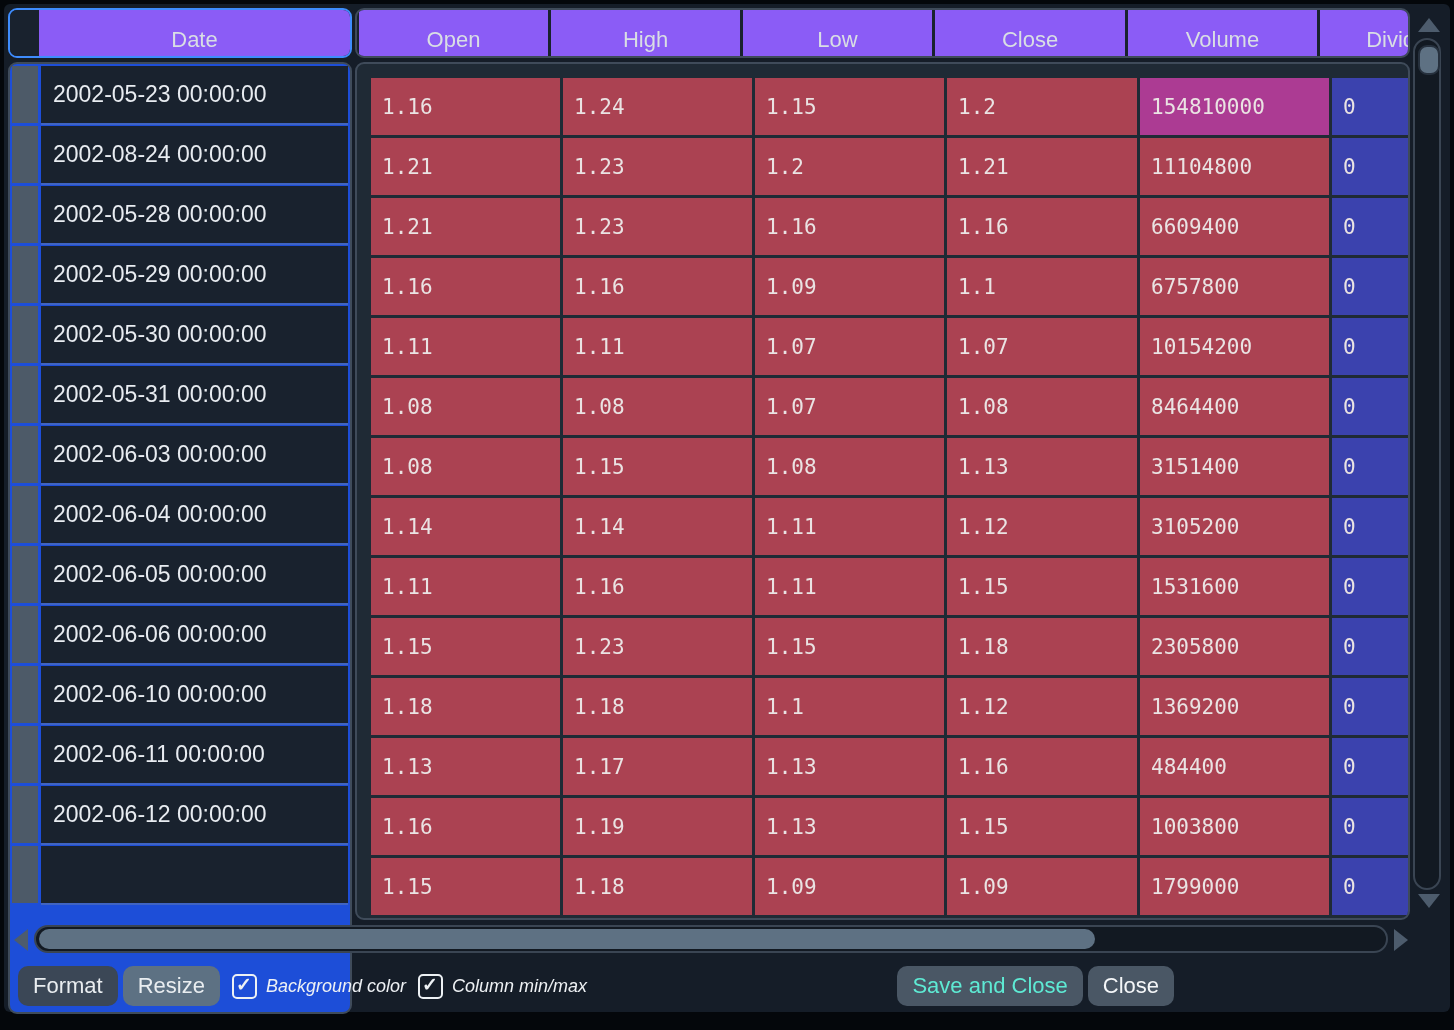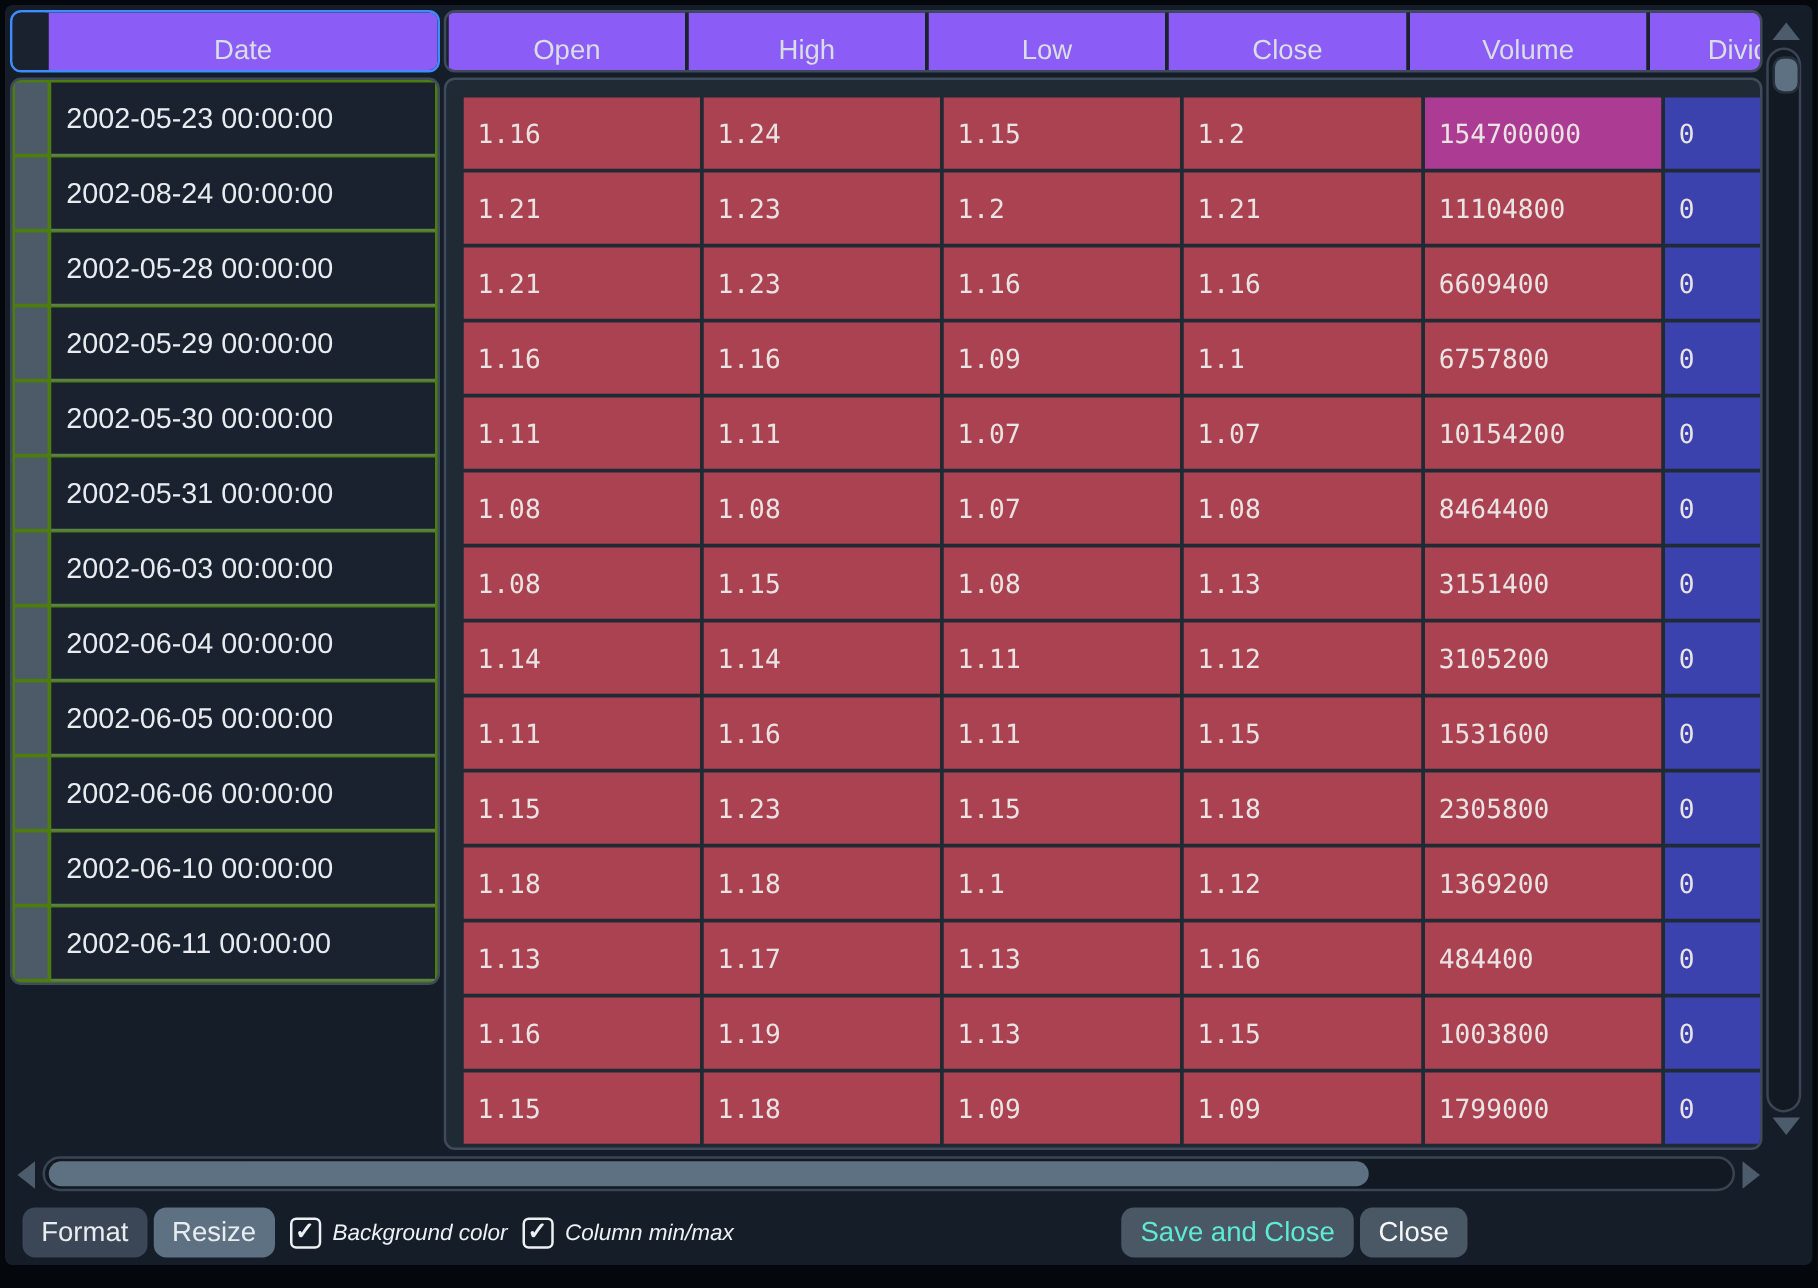--- a/index.html
+++ b/index.html
@@ -5,21 +5,21 @@
   html,body{margin:0;padding:0;background:#04070b;}
   body{width:1454px;height:1030px;position:relative;overflow:hidden;
        font-family:"Liberation Sans",sans-serif;-webkit-font-smoothing:antialiased;}
   .window{position:absolute;left:4px;top:4px;width:1446px;height:1008px;
           background:#151d28;border-radius:6px;}
 
   
   .panel{position:absolute;box-sizing:border-box;border:2px solid #3f4b5a;border-radius:9px;overflow:hidden;}
   .lheader{left:4px;top:4px;width:344px;height:50px;border:2px solid #3e8cfd;background:#19222e;
            display:flex;gap:3px;align-items:stretch;}
-  .lbody{left:4px;top:58px;width:344px;height:726px;background:#4d7c0f;padding:2px;}
+  .lbody{left:4px;top:58px;width:344px;height:952px;background:#1d4ed8;padding:2px;}
   .rheader{left:351px;top:4px;width:1055px;height:50px;background:#19222e;
            display:flex;gap:3px;align-items:stretch;padding-left:2px;box-sizing:border-box;}
   .rbody{left:351px;top:58px;width:1055px;height:858px;background:#1f2a35;padding:14px;}
 
   .cornercell{width:26px;background:#19222e;flex:none;}
   .hcell{background:#8b5cf6;color:#d9dee4;font-size:22px;display:flex;
          align-items:flex-end;justify-content:center;padding-bottom:3px;box-sizing:border-box;flex:none;}
   .lheader .hcell{flex:1;}
   .c0{width:189px}.c1{width:189px}.c2{width:189px}.c3{width:190px}.c4{width:189px}.c5{width:189px}
 
@@ -147,21 +147,21 @@
     <div class="hcell c5">Dividends</div>
   </div>
 
   <div class="panel rbody">
     <div id="data-rows">
         <div class="rrow">
           <div class="cell c0 red">1.16</div>
           <div class="cell c1 red">1.24</div>
           <div class="cell c2 red">1.15</div>
           <div class="cell c3 red">1.2</div>
-          <div class="cell c4 magenta">154700000</div>
+          <div class="cell c4 magenta">154810000</div>
           <div class="cell c5 blue">0</div>
         </div>
         <div class="rrow">
           <div class="cell c0 red">1.21</div>
           <div class="cell c1 red">1.23</div>
           <div class="cell c2 red">1.2</div>
           <div class="cell c3 red">1.21</div>
           <div class="cell c4 red">11104800</div>
           <div class="cell c5 blue">0</div>
         </div>

